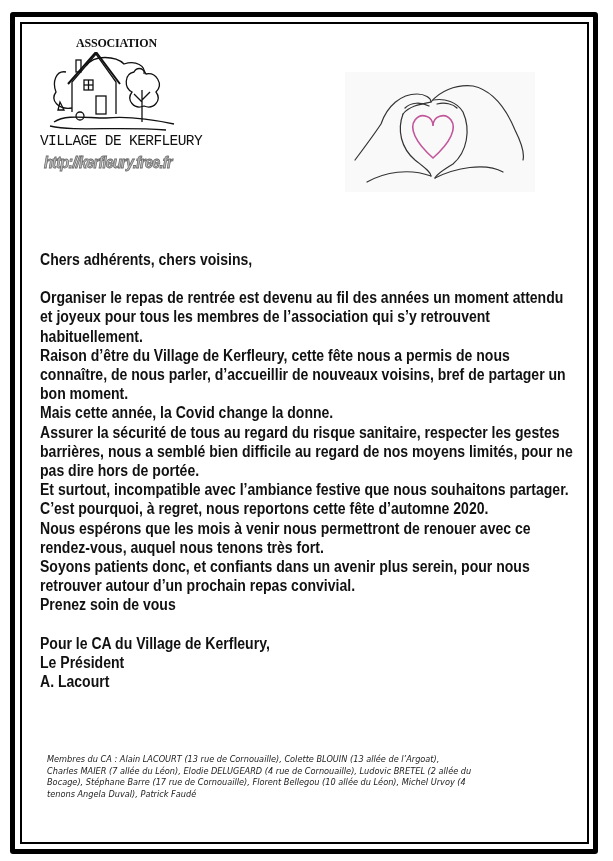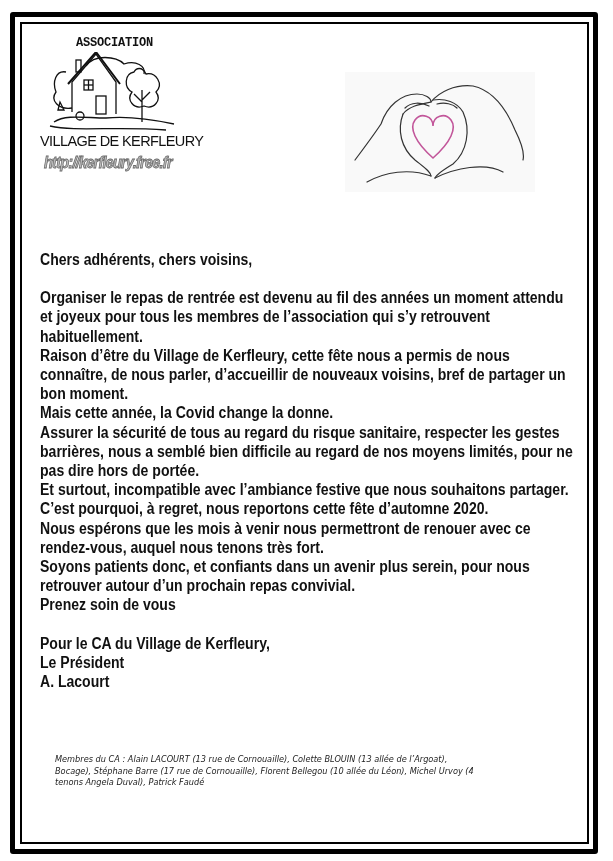--- a/index.html
+++ b/index.html
@@ -1,28 +1,28 @@
 <!DOCTYPE html>
 <html><head>
 <meta charset="utf-8">
 <style>
   html, body { margin: 0; padding: 0; background: #ffffff; }
   body { width: 613px; height: 861px; position: relative; overflow: hidden; font-family: "Liberation Sans", sans-serif; }
   .frame-outer { position: absolute; left: 10px; top: 12px; width: 578px; height: 832px; border: 5px solid #000; border-radius: 3px; }
   .frame-inner { position: absolute; left: 20px; top: 22px; width: 565px; height: 818px; border: 2px solid #000; }
   .logo { position: absolute; left: 40px; top: 36px; width: 150px; height: 150px; }
-  .logo-title { position: absolute; left: 36px; top: 0; font-family: Liberation Mono, monospace; font-weight: bold; font-size: 12px; letter-spacing: -0.2px; color: #111; }
-  .logo-name { position: absolute; left: 0; top: 97px; font-family: Liberation Sans, sans-serif; font-size: 14.5px; letter-spacing: -0.6px; color: #111; white-space: nowrap; }
+  .logo-title { position: absolute; left: 36px; top: 0; font-family: Liberation Serif, serif; font-weight: bold; font-size: 12px; letter-spacing: -0.2px; color: #111; }
+  .logo-name { position: absolute; left: 0; top: 97px; font-family: Liberation Mono, monospace; font-size: 14.5px; letter-spacing: -0.6px; color: #111; white-space: nowrap; }
   .logo-url { position: absolute; left: 4px; top: 118px; font-family: "Liberation Sans", sans-serif; font-weight: bold; font-style: italic; font-size: 16px; color: #bdbdbd; letter-spacing: -0.8px; white-space: nowrap; -webkit-text-stroke: 0.8px #6a6a6a; transform: scaleX(0.9); transform-origin: left; }
   .logo-art { position: absolute; left: 6px; top: 16px; }
   .hands { position: absolute; left: 345px; top: 72px; width: 190px; height: 120px; background: #f9f9f9; }
   .content { position: absolute; left: 40px; top: 250px; width: 540px; font-weight: bold; font-size: 15.6px; line-height: 19.2px; color: #111; transform: scaleX(0.9); transform-origin: left top; width: 600px; }
   .content p { margin: 0; white-space: nowrap; }
   .content .gap { height: 19px; }
-  .members { position: absolute; left: 47px; top: 754px; width: 520px; font-family: "DejaVu Sans", sans-serif; font-style: italic; font-size: 8.2px; line-height: 11.5px; color: #222; margin-left: 8px; }
+  .members { position: absolute; left: 47px; top: 754px; width: 520px; font-family: "DejaVu Sans", sans-serif; font-style: italic; font-size: 8.2px; line-height: 11.5px; color: #222; }
 </style>
 </head>
 <body>
 
 <div class="frame-outer"></div>
 <div class="frame-inner"></div>
 
 <div class="logo">
   <div class="logo-title">ASSOCIATION</div>
   <svg class="logo-art" width="140" height="82" viewBox="0 0 140 82">
@@ -85,15 +85,16 @@
   <p>retrouver autour d’un prochain repas convivial.</p>
   <p>Prenez soin de vous</p>
   <div class="gap"></div>
   <p>Pour le CA du Village de Kerfleury,</p>
   <p>Le Président</p>
   <p>A. Lacourt</p>
 </div>
 
 <div class="members">
   <div style="white-space:nowrap">Membres du CA  : Alain LACOURT (13 rue de Cornouaille), Colette BLOUIN (13 allée de l’Argoat),</div>
+  <div style="white-space:nowrap">Charles MAIER (7 allée du Léon), Elodie DELUGEARD (4 rue de Cornouaille), Ludovic BRETEL (2 allée du</div>
   <div style="white-space:nowrap">Bocage), Stéphane Barre (17 rue de Cornouaille), Florent Bellegou (10 allée du Léon), Michel Urvoy (4</div>
   <div style="white-space:nowrap">tenons Angela Duval), Patrick Faudé</div>
 </div>
 
 </body></html>

